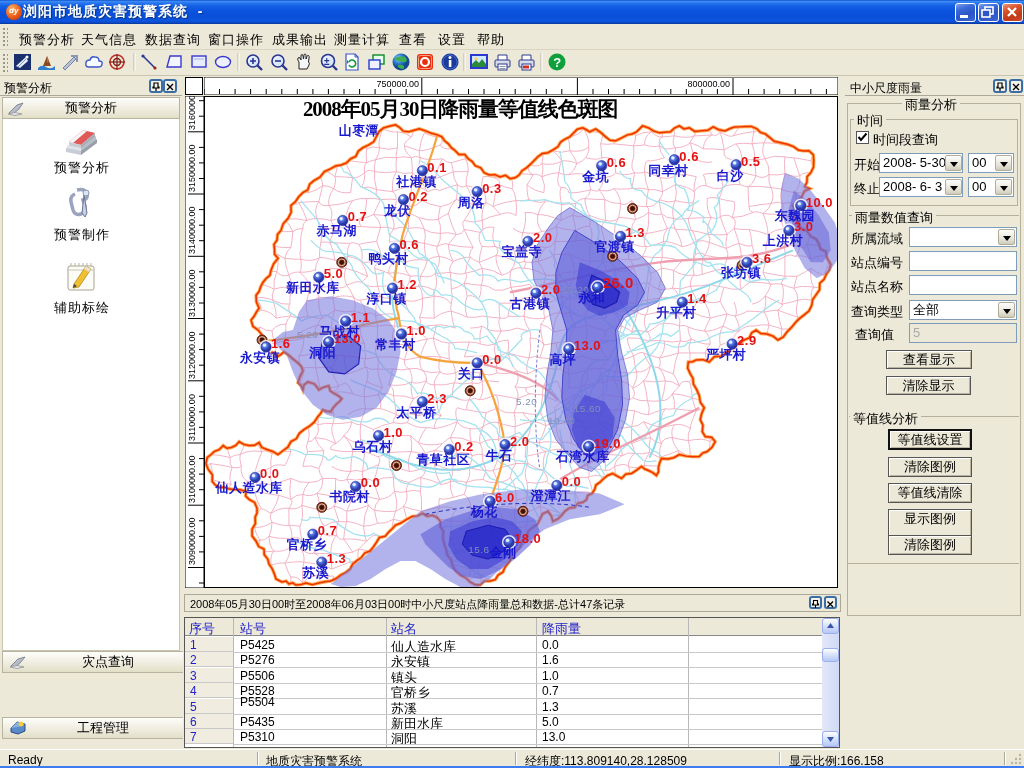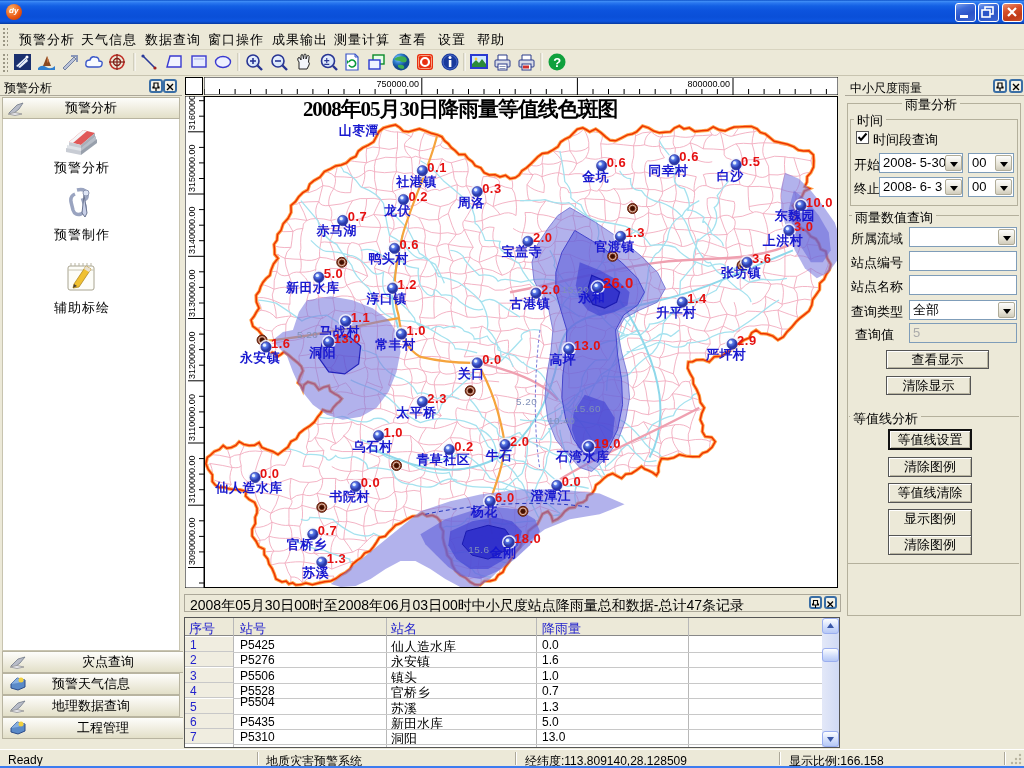--- a/index.html
+++ b/index.html
@@ -32,20 +32,21 @@
 .stxt{position:absolute;font-size:12px}
 .cell{position:absolute;font-size:12px;overflow:hidden;white-space:nowrap}
 .rul{font-size:9px;font-family:"Liberation Sans",sans-serif}
 .bl{font-size:13px;font-weight:bold;fill:#1818cf;letter-spacing:0.5px;font-family:"Liberation Sans",sans-serif}
 .rv{font-size:14px;font-weight:bold;fill:#e51010;letter-spacing:0.5px;font-family:"Liberation Sans",sans-serif}
 .gl{font-size:10px;fill:#8090b8;letter-spacing:0.5px;font-family:"Liberation Sans",sans-serif}
 </style></head>
 <body>
 <div class="abs" id="titlebar">
  <div id="appicon"></div>
+ <div class="ttl">浏阳市地质灾害预警系统&nbsp;&nbsp;-</div>
  <div class="capbtn b" style="left:955px"><svg width="19" height="17">
         <rect x="4" y="11" width="8" height="3" fill="#fff"></rect>
       </svg></div>
  <div class="capbtn b" style="left:978px"><svg width="19" height="17">
         <rect x="6" y="3" width="8" height="7" fill="none" stroke="#fff" stroke-width="1.6"></rect>
         <rect x="3" y="6" width="8" height="7" fill="#2c55c8" stroke="#fff" stroke-width="1.6"></rect>
       </svg></div>
  <div class="capbtn r" style="left:1002px"><svg width="19" height="17">
         <path d="M5,4 L13,12 M13,4 L5,12" stroke="#fff" stroke-width="2.2" fill="none"></path>
       </svg></div>
@@ -269,33 +270,20 @@
       <path d="M12,26 L15,28 L11,30 Z" fill="#4a4038"></path>
     </svg>
  <div class="cell" style="left:34px;top:223px;width:96px;text-align:center;font-size:13px;letter-spacing:1px">辅助标绘</div>
 
  <div class="acc" style="left:2px;top:575px;width:212px">
    <svg width="20" height="16" style="position:absolute;left:6px;top:3px">
         <path d="M2,11 L9,4 L16,2 L11,8 L6,12 Z" fill="#b8bcc8" stroke="#707888" stroke-width="0.8"></path>
         <path d="M1,12 Q8,9 15,12 Q8,15 1,12" fill="#e8e8ee" stroke="#888" stroke-width="0.7"></path>
       </svg>
    灾点查询</div>
- <div class="acc" style="left:2px;top:597px;width:178px">
-   <svg width="20" height="16" style="position:absolute;left:6px;top:2px">
-        <path d="M2,8 L8,2 L16,4 L16,11 L9,14 L2,12 Z" fill="#5a8ac8" stroke="#2a4a88"></path>
-        <path d="M8,2 L16,4 L9,7 L2,8 Z" fill="#88b0e0"></path>
-        <circle cx="12" cy="4" r="2.5" fill="#f0d040"></circle>
-      </svg>
-   预警天气信息</div>
- <div class="acc" style="left:2px;top:619px;width:178px">
-   <svg width="20" height="16" style="position:absolute;left:6px;top:3px">
-        <path d="M2,11 L9,4 L16,2 L11,8 L6,12 Z" fill="#b8bcc8" stroke="#707888" stroke-width="0.8"></path>
-        <path d="M1,12 Q8,9 15,12 Q8,15 1,12" fill="#e8e8ee" stroke="#888" stroke-width="0.7"></path>
-      </svg>
-   地理数据查询</div>
  <div class="acc" style="left:2px;top:641px;width:202px">
    <svg width="20" height="16" style="position:absolute;left:6px;top:2px">
         <path d="M2,8 L8,2 L16,4 L16,11 L9,14 L2,12 Z" fill="#5a8ac8" stroke="#2a4a88"></path>
         <path d="M8,2 L16,4 L9,7 L2,8 Z" fill="#88b0e0"></path>
         <circle cx="12" cy="4" r="2.5" fill="#f0d040"></circle>
       </svg>
    工程管理</div>
 </div>
 
 <div class="abs" id="statusbar">
@@ -773,21 +761,21 @@
 <text x="592" y="302" class="bl" text-anchor="middle">永和</text>
       </g>
   <text x="338" y="134" class="bl">山枣潭</text>
 
   <text x="302" y="115" style="font-family:'Liberation Serif',serif;font-size:21px;font-weight:bold;letter-spacing:-1px" fill="#000">2008年05月30日降雨量等值线色斑图</text>
  </svg>
 </div>
 
 <div class="abs" style="left:183px;top:593px;width:660px;height:156px;background:#ece9d8">
  <div style="position:absolute;left:1px;top:1px;width:657px;height:18px;border:1px solid #aca899;background:#ece9d8">
-  <span style="position:absolute;left:5px;top:2px;font-size:14px">2008年05月30日00时至2008年06月03日00时中小尺度站点降雨量总和数据-总计47条记录</span>
+  <span style="position:absolute;left:5px;top:2px;font-size:11px">2008年05月30日00时至2008年06月03日00时中小尺度站点降雨量总和数据-总计47条记录</span>
  </div>
  <div class="winbtn" style="left:626px;top:3px;width:13px;height:13px"><svg width="9" height="9">
         <path d="M2.5,0.5 L6.5,0.5 L6.5,4 L7.5,4 L7.5,5 L1.5,5 L1.5,4 L2.5,4 Z M4.5,5 L4.5,8" stroke="#000" stroke-width="1.1" fill="none"></path>
       </svg></div>
  <div class="winbtn" style="left:641px;top:3px;width:13px;height:13px"><svg width="9" height="9">
         <path d="M1.5,1.5 L7,7 M7,1.5 L1.5,7" stroke="#000" stroke-width="1.3"></path>
       </svg></div>
  <div style="position:absolute;left:1px;top:24px;width:656px;height:131px;background:#fff;border:1px solid #555;overflow:hidden">
   <div style="position:absolute;left:0;top:0;width:637px;height:18px;background:#ece9d8;border-bottom:1px solid #888"></div>
 <div class="cell" style="left:4px;top:2px;color:#2222cc;font-size:13px">序号</div>
@@ -894,21 +882,21 @@
  <div class="cbtn" style="left:153px;top:153px"></div>
  <span class="lbl" style="left:6px;top:178px">站点编号</span>
  <div class="inp" style="left:64px;top:175px;width:108px"></div>
  <span class="lbl" style="left:6px;top:202px">站点名称</span>
  <div class="inp" style="left:64px;top:199px;width:108px"></div>
  <span class="lbl" style="left:6px;top:227px">查询类型</span>
  <div class="inp" style="left:64px;top:224px;width:108px">全部</div>
  <div class="cbtn" style="left:153px;top:226px"></div>
  <span class="lbl" style="left:10px;top:250px">查询值</span>
  <div class="inp dis" style="left:64px;top:247px;width:108px">5</div>
- <div class="btn" style="left:41px;top:274px;width:103px;height:19px;line-height:17px">查看显示</div>
+ <div class="btn" style="left:41px;top:274px;width:86px;height:19px;line-height:17px">查看显示</div>
  <div class="btn" style="left:41px;top:300px;width:85px;height:19px;line-height:17px">清除显示</div>
 
  <div style="position:absolute;left:4px;top:340px;width:170px;height:1px;background:#b4b09c"></div>
  <div class="leg" style="left:5px;top:334px">等值线分析</div>
  <div class="btn" style="left:43px;top:353px;width:84px;height:21px;line-height:17px;border:2px solid #111">等值线设置</div>
  <div class="btn" style="left:43px;top:381px;width:84px;height:20px;line-height:18px">清除图例</div>
  <div class="btn" style="left:43px;top:407px;width:84px;height:20px;line-height:18px">等值线清除</div>
  <div class="btn" style="left:43px;top:433px;width:84px;height:29px;line-height:18px">显示图例</div>
  <div class="btn" style="left:43px;top:459px;width:84px;height:20px;line-height:18px">清除图例</div>
  <div style="position:absolute;left:2px;top:487px;width:172px;height:1px;background:#b4b09c"></div>

